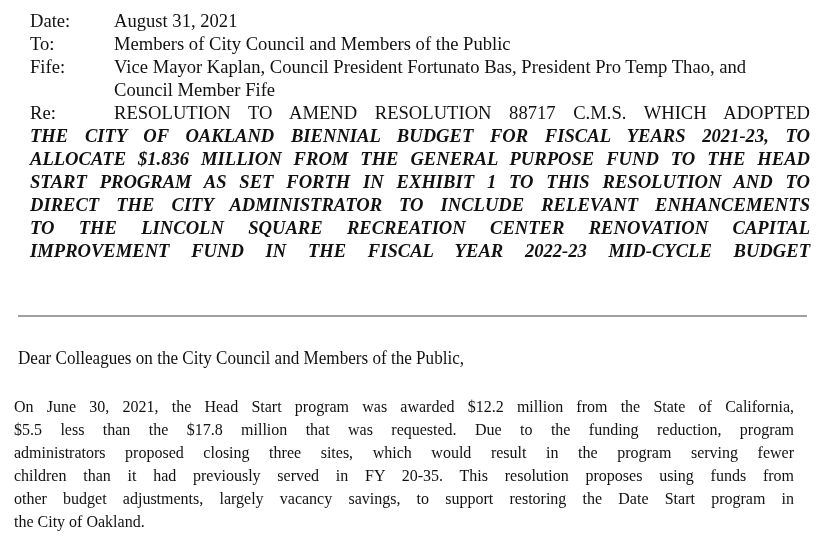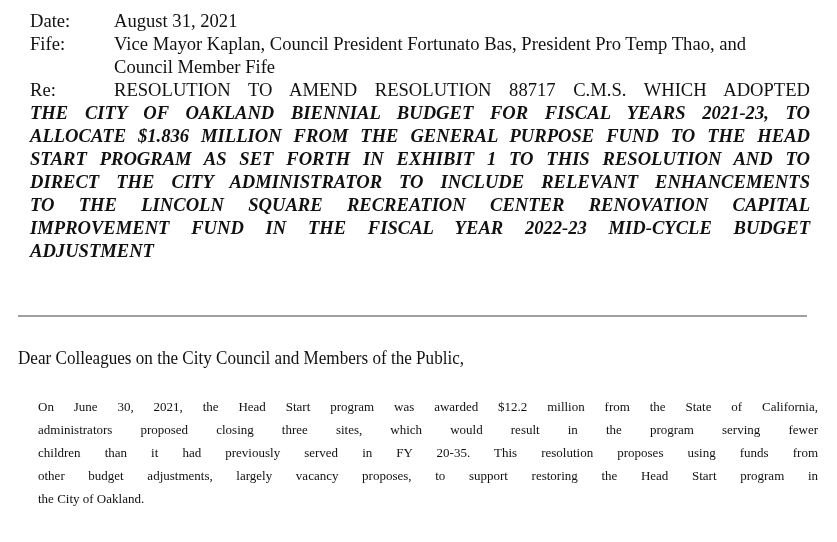--- a/index.html
+++ b/index.html
@@ -9,57 +9,61 @@
   .row { display: flex; }
   .lbl { width: 60px; flex: none; }
   .val { flex: 1; margin-left: 24px; }
   .re-first { font-weight: normal; text-align: justify; text-align-last: justify; }
   .re-body { font-weight: bold; text-align: justify; }
   .re-line { display: block; text-align: justify; text-align-last: justify; white-space: nowrap; font-style: italic; }
   .re-line.last { text-align-last: left; }
   .rule { position: absolute; left: 18px; width: 789px; top: 315px; height: 0; border-top: 2px solid #a0a0a0; }
   .salutation { position: absolute; left: 18px; top: 346px; font-size: 18.6px; line-height: 23px;
                 transform: scaleX(0.92); transform-origin: left top; white-space: nowrap; }
-  .para { position: absolute; left: 38px; top: 395px; width: 780px; font-size: 13px; line-height: 23px; }
+  .para { position: absolute; left: 14px; top: 395px; width: 780px; font-size: 16px; line-height: 23px; }
   .pline { display: block; text-align: justify; text-align-last: justify; white-space: nowrap; }
   .pline.last { text-align-last: left; }
 </style>
 </head>
 <body>
 
 <div class="memo">
   <div class="row">
     <span class="lbl">Date:</span>
     <span class="val">August 31, 2021</span>
+  </div>
+  <div class="row">
+    <span class="lbl">To:</span>
+    <span class="val">Members of City Council and Members of the Public</span>
   </div>
   <div class="row">
     <span class="lbl">Fife:</span>
     <span class="val">
       <span style="display:block">Vice Mayor Kaplan, Council President Fortunato Bas, President Pro Temp Thao, and</span>
       <span style="display:block">Council Member Fife</span>
     </span>
   </div>
   <div class="row">
     <span class="lbl">Re:</span>
     <span class="val re-first">RESOLUTION TO AMEND RESOLUTION 88717 C.M.S. WHICH ADOPTED</span>
   </div>
   <div class="re-body">
     <span class="re-line">THE CITY OF OAKLAND BIENNIAL BUDGET FOR FISCAL YEARS 2021-23, TO</span>
     <span class="re-line">ALLOCATE $1.836 MILLION FROM THE GENERAL PURPOSE FUND TO THE HEAD</span>
     <span class="re-line">START PROGRAM AS SET FORTH IN EXHIBIT 1 TO THIS RESOLUTION AND TO</span>
     <span class="re-line">DIRECT THE CITY ADMINISTRATOR TO INCLUDE RELEVANT ENHANCEMENTS</span>
     <span class="re-line">TO THE LINCOLN SQUARE RECREATION CENTER RENOVATION CAPITAL</span>
     <span class="re-line">IMPROVEMENT FUND IN THE FISCAL YEAR 2022-23 MID-CYCLE BUDGET</span>
-    <span class="re-line last">ADJUSTMENT</span>
   </div>
 </div>
 
 <div class="rule"></div>
 
 <div class="salutation">Dear Colleagues on the City Council and Members of the Public,</div>
 
 <div class="para">
   <span class="pline">On June 30, 2021, the Head Start program was awarded $12.2 million from the State of California,</span>
+  <span class="pline">$5.5 less than the $17.8 million that was requested. Due to the funding reduction, program</span>
   <span class="pline">administrators proposed closing three sites, which would result in the program serving fewer</span>
   <span class="pline">children than it had previously served in FY 20-35. This resolution proposes using funds from</span>
-  <span class="pline">other budget adjustments, largely vacancy proposes, to support restoring the Head Start program in</span>
+  <span class="pline">other budget adjustments, largely vacancy savings, to support restoring the Date Start program in</span>
   <span class="pline last">the City of Oakland.</span>
 </div>
 
 </body></html>

